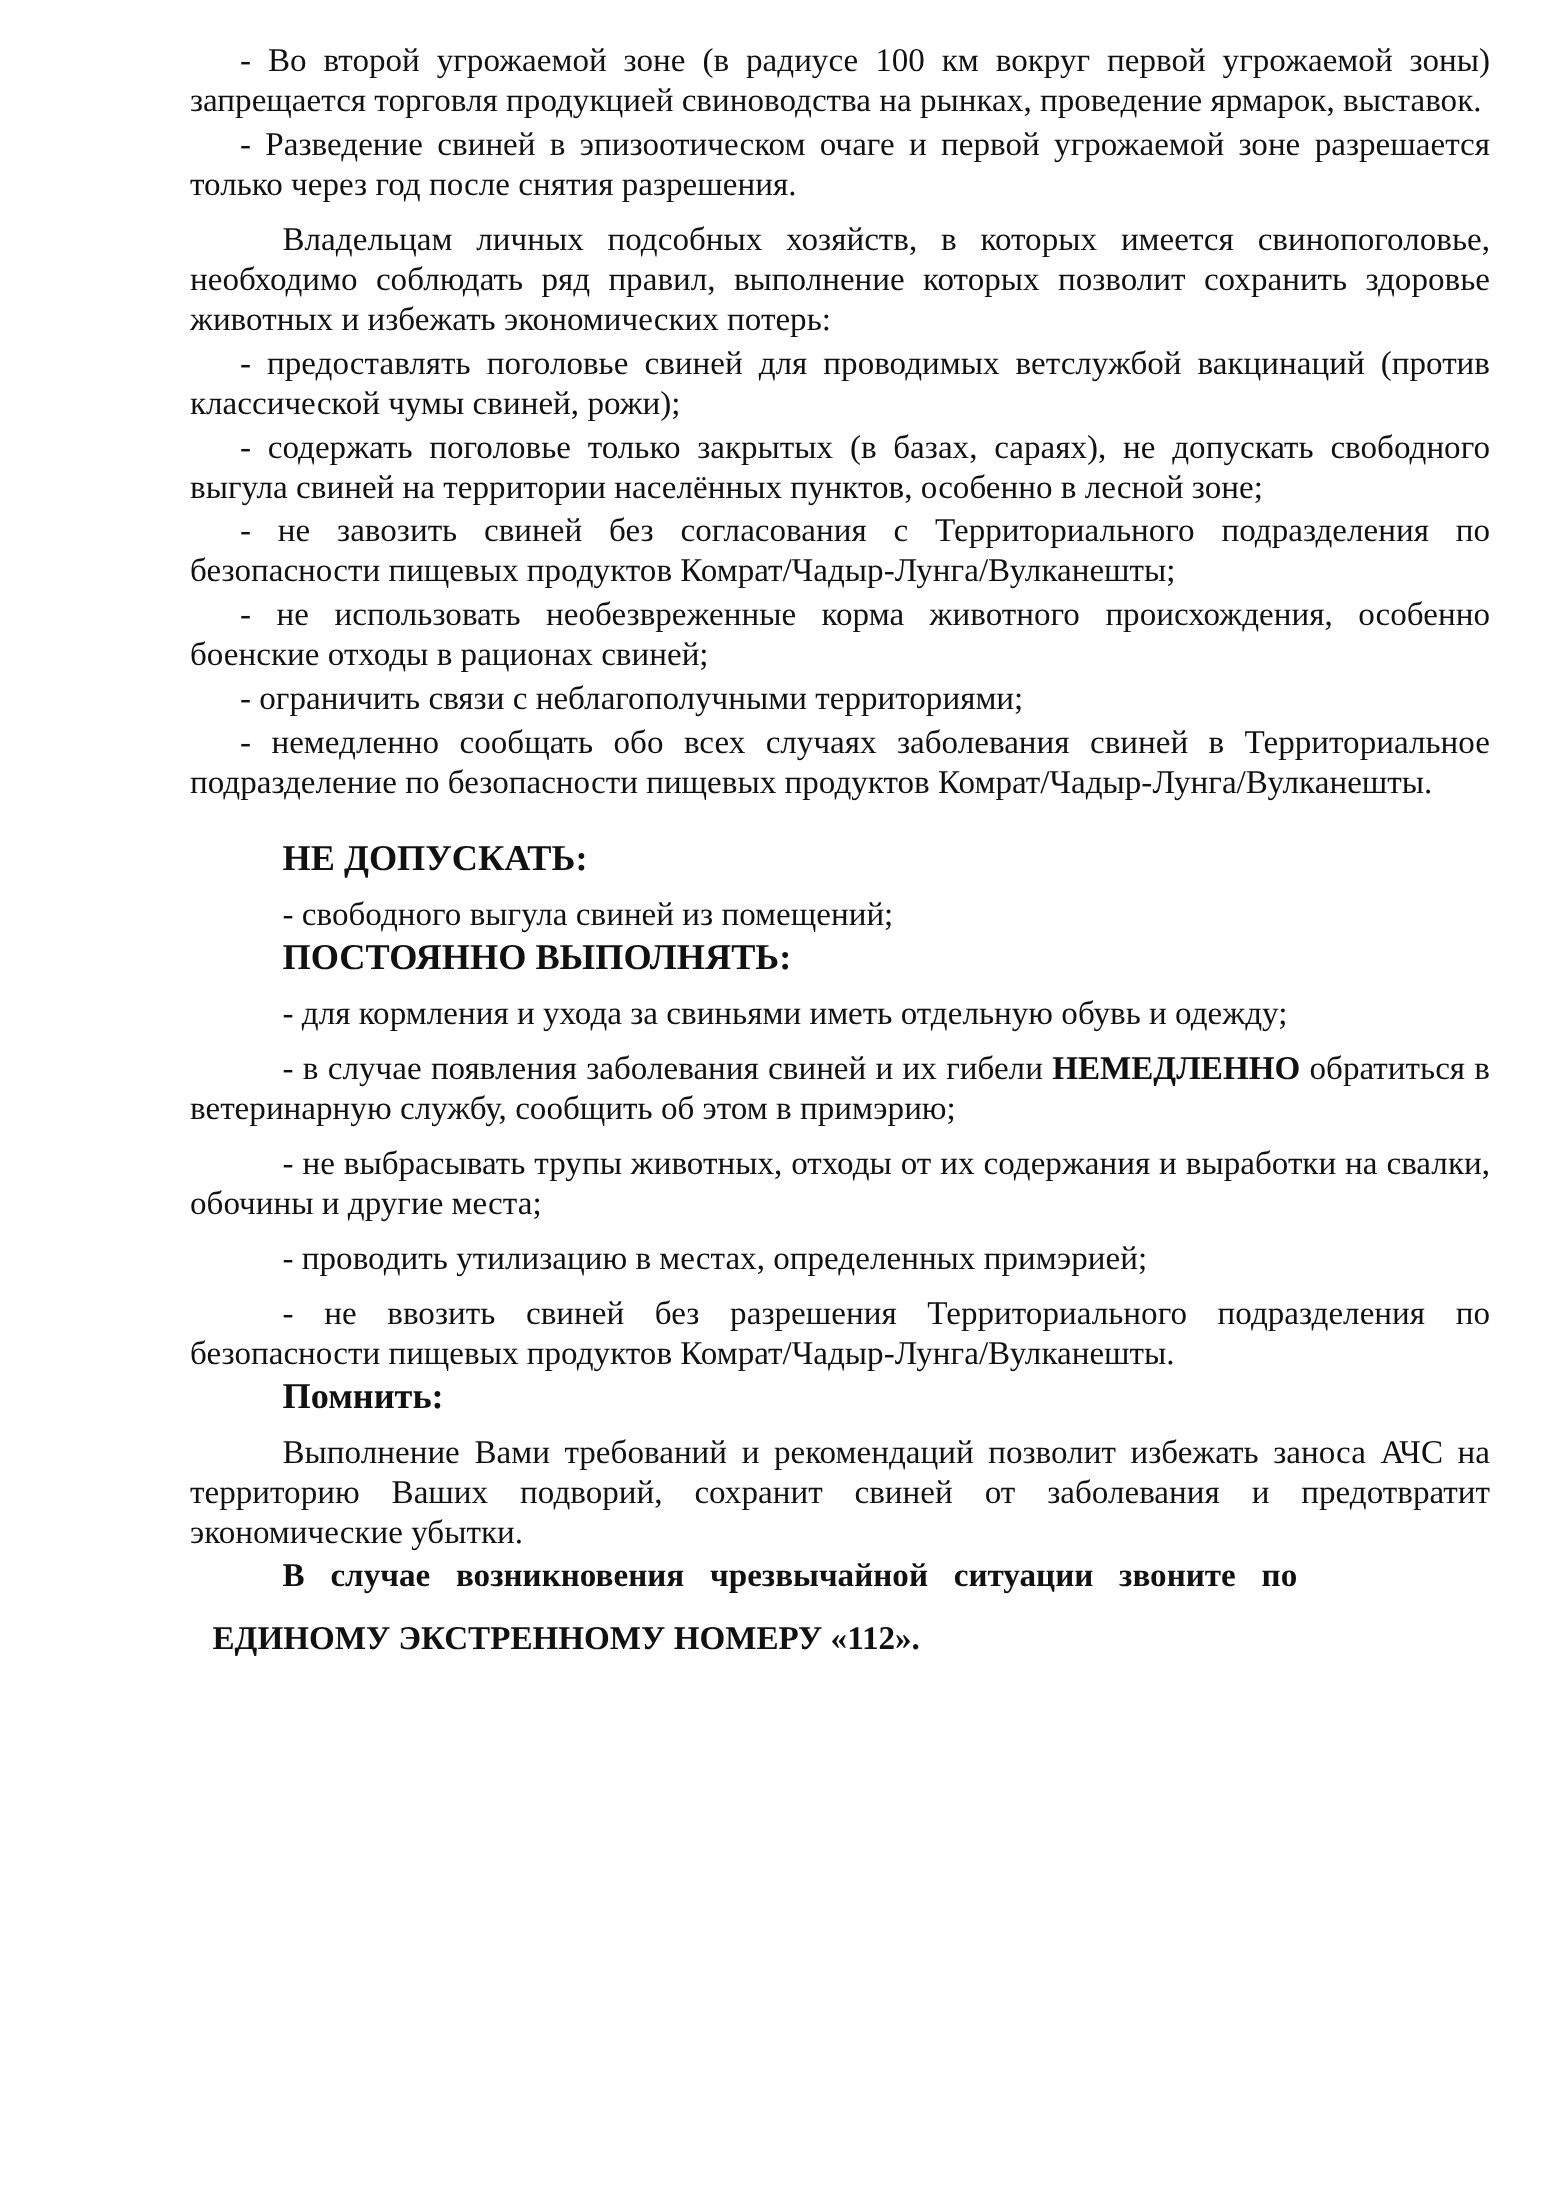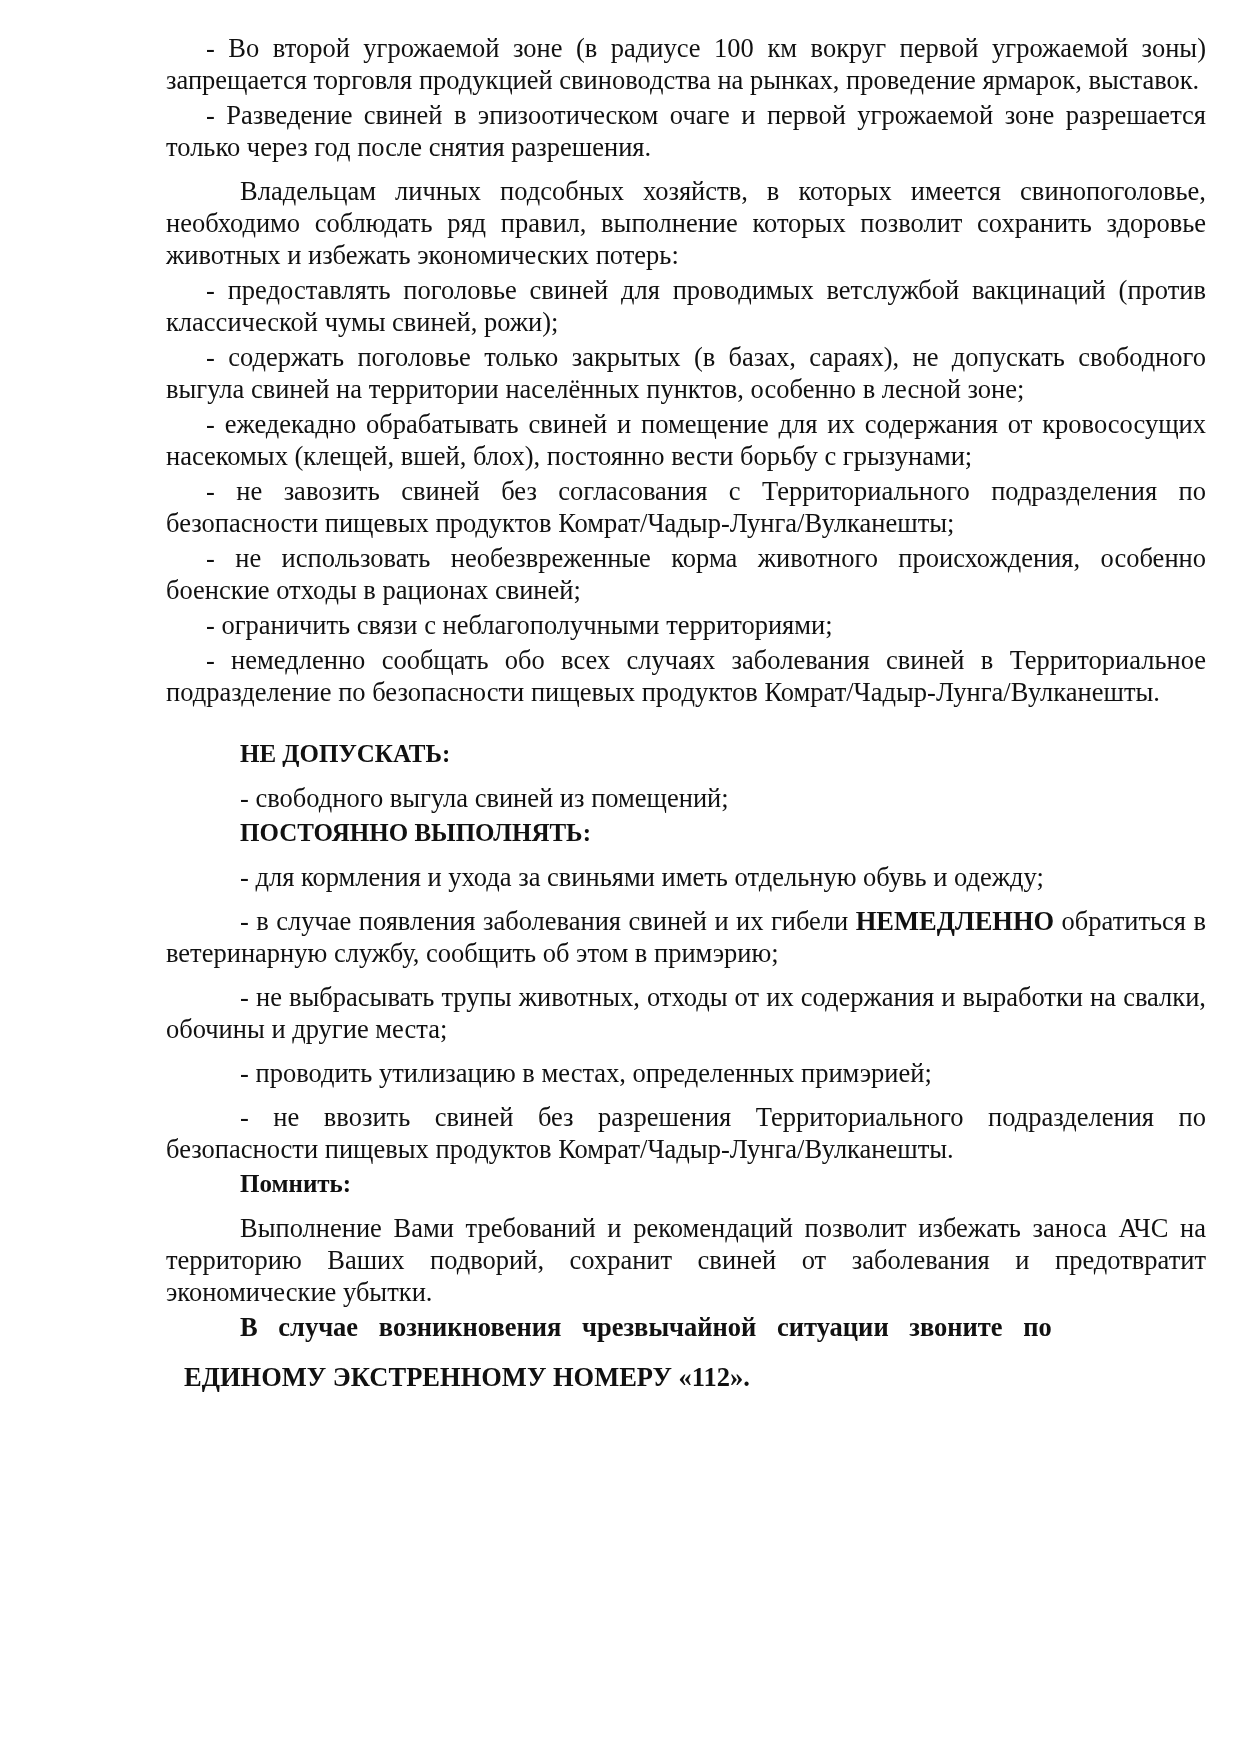--- a/index.html
+++ b/index.html
@@ -1,58 +1,57 @@
 <!DOCTYPE html>
 <html><head>
 <meta charset="utf-8">
 <style>
   html, body { margin: 0; padding: 0; background: #ffffff; }
   body { width: 1242px; height: 1763px; overflow: hidden; position: relative; }
   .page {
     position: absolute;
-    left: 166px;
+    left: 152px;
     top: 32px;
     width: 1040px;
     font-family: "Liberation Serif", serif;
     font-size: 26.5px;
     line-height: 32px;
     color: #111111;
   }
   .p {
     margin: 0 0 3px 0;
     text-align: justify;
     text-align-last: left;
   }
   .dash-item { text-indent: 40px; }
   .indent { text-indent: 74px; margin-top: 12px; }
   .heading {
     margin: 0;
     padding-left: 74px;
     font-weight: bold;
-    font-size: 25px;
+    font-size: 29px;
   }
   .gap-1 { margin-top: 30px; }
   .gap-2 { }
   .bold { font-weight: bold; }
   .final { font-weight: bold; text-indent: 74px; word-spacing: 14px; }
   .final-line2 { font-weight: bold; margin: 18px; font-family: Liberation Serif, serif; }
 </style>
 </head>
 <body>
 
 <div class="page">
 
   <p class="p dash-item">-  Во второй угрожаемой зоне (в радиусе 100 км вокруг первой угрожаемой зоны) запрещается торговля продукцией свиноводства на рынках, проведение ярмарок, выставок.</p>
   <p class="p dash-item">-  Разведение свиней в эпизоотическом очаге и первой угрожаемой зоне разрешается только через год после снятия разрешения.</p>
 
   <p class="p indent">Владельцам личных подсобных хозяйств, в которых имеется свинопоголовье, необходимо соблюдать ряд правил, выполнение которых позволит сохранить здоровье животных и избежать экономических потерь:</p>
 
   <p class="p dash-item">-  предоставлять поголовье свиней для проводимых ветслужбой вакцинаций (против классической чумы свиней, рожи);</p>
   <p class="p dash-item">-  содержать поголовье только закрытых (в базах, сараях), не допускать свободного выгула свиней на территории населённых пунктов, особенно в лесной зоне;</p>
-  <p class="p dash-item">-  ежедекадно обрабатывать свиней и помещение для их содержания от кровососущих насекомых (клещей, вшей, блох), постоянно вести борьбу с грызунами;</p>
   <p class="p dash-item">-  не завозить свиней без согласования с Территориального подразделения по безопасности пищевых продуктов Комрат/Чадыр-Лунга/Вулканешты;</p>
   <p class="p dash-item">-  не использовать необезвреженные корма животного происхождения, особенно боенские отходы в рационах свиней;</p>
   <p class="p dash-item">-  ограничить связи с неблагополучными территориями;</p>
   <p class="p dash-item">-  немедленно сообщать обо всех случаях заболевания свиней в Территориальное подразделение по безопасности пищевых продуктов Комрат/Чадыр-Лунга/Вулканешты.</p>
 
   <h2 class="heading gap-1">НЕ ДОПУСКАТЬ:</h2>
   <p class="p indent">- свободного выгула свиней из помещений;</p>
 
   <h2 class="heading gap-2">ПОСТОЯННО ВЫПОЛНЯТЬ:</h2>
   <p class="p indent">- для кормления и ухода за свиньями иметь отдельную обувь и одежду;</p>

